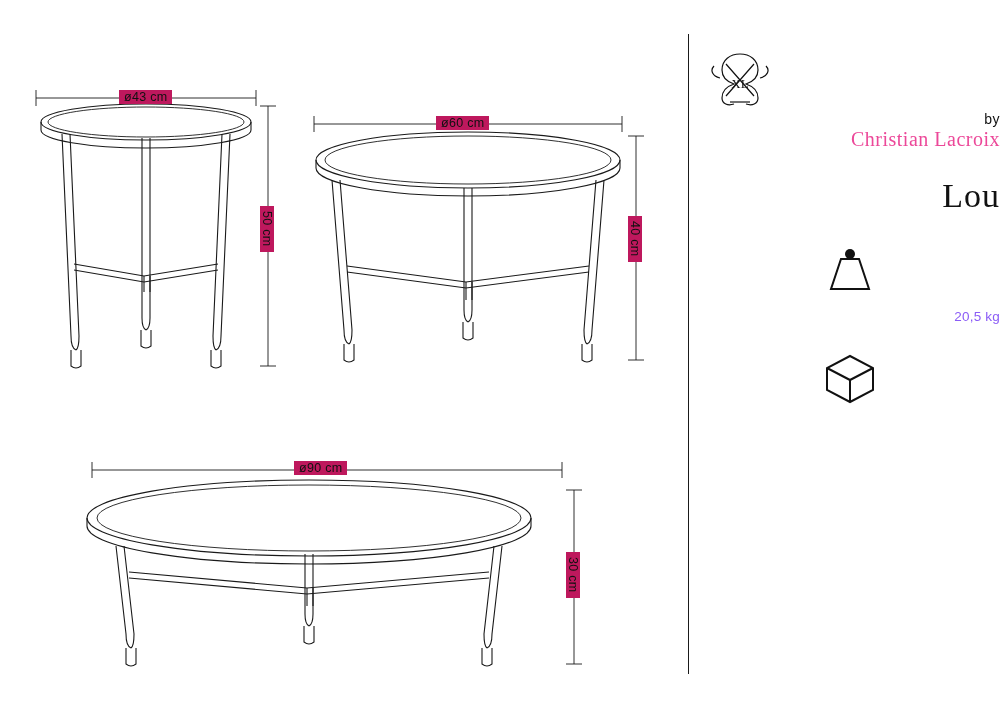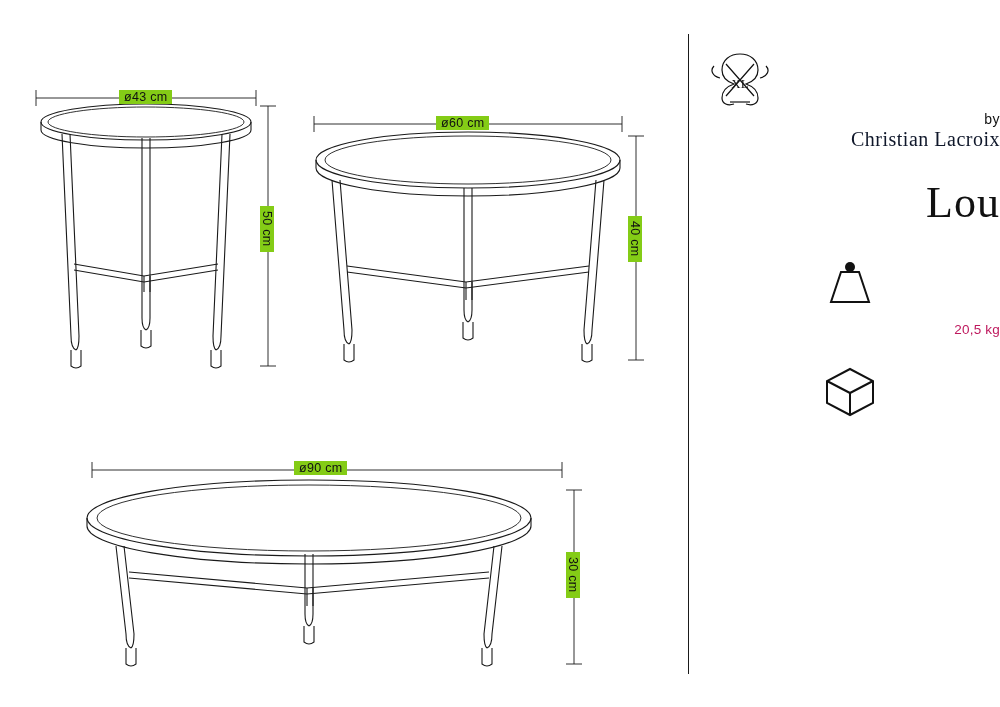--- a/index.html
+++ b/index.html
@@ -44,60 +44,60 @@
     font-size: 14px;
     letter-spacing: .5px;
     color: #111;
     margin-top: 1px;
   }
   .brand-name {
     font-family: "Liberation Serif", serif;
     font-size: 20px;
     letter-spacing: .5px;
     margin-top: 1px;
-    color: #0f172a;
+    color: #ec4899;
   }
   .product-name {
     font-family: "Liberation Serif", serif;
-    font-size: 44px;
+    font-size: 34px;
     margin-top: 26px;
     letter-spacing: 1px;
     color: #111;
   }
   .spec-block {
     margin-top: 24px;
   }
   .spec-icon {
     height: 62px;
     display: flex;
     align-items: center;
     justify-content: center;
   }
   .spec-value {
     font-size: 13.5px;
     margin-top: 8px;
     letter-spacing: .2px;
-    color: #be185d;
+    color: #8b5cf6;
   }
   .dims-list {
     margin-top: 14px;
     line-height: 1.75;
     font-size: 13.5px;
     letter-spacing: .2px;
   }
   
   .drawing {
     position: absolute;
   }
   .dim-label {
     position: absolute;
     font-size: 12.5px;
     letter-spacing: .3px;
     color: #111;
-    background: #84cc16;
+    background: #be185d;
     padding: 0 5px;
     white-space: nowrap;
   }
   .dim-label.vert {
     writing-mode: vertical-rl;
     text-align: center;
     padding: 5px 0;
   }
   svg { display: block; }
   .ln { fill: none; stroke: #1a1a1a; stroke-width: 1.1; }

